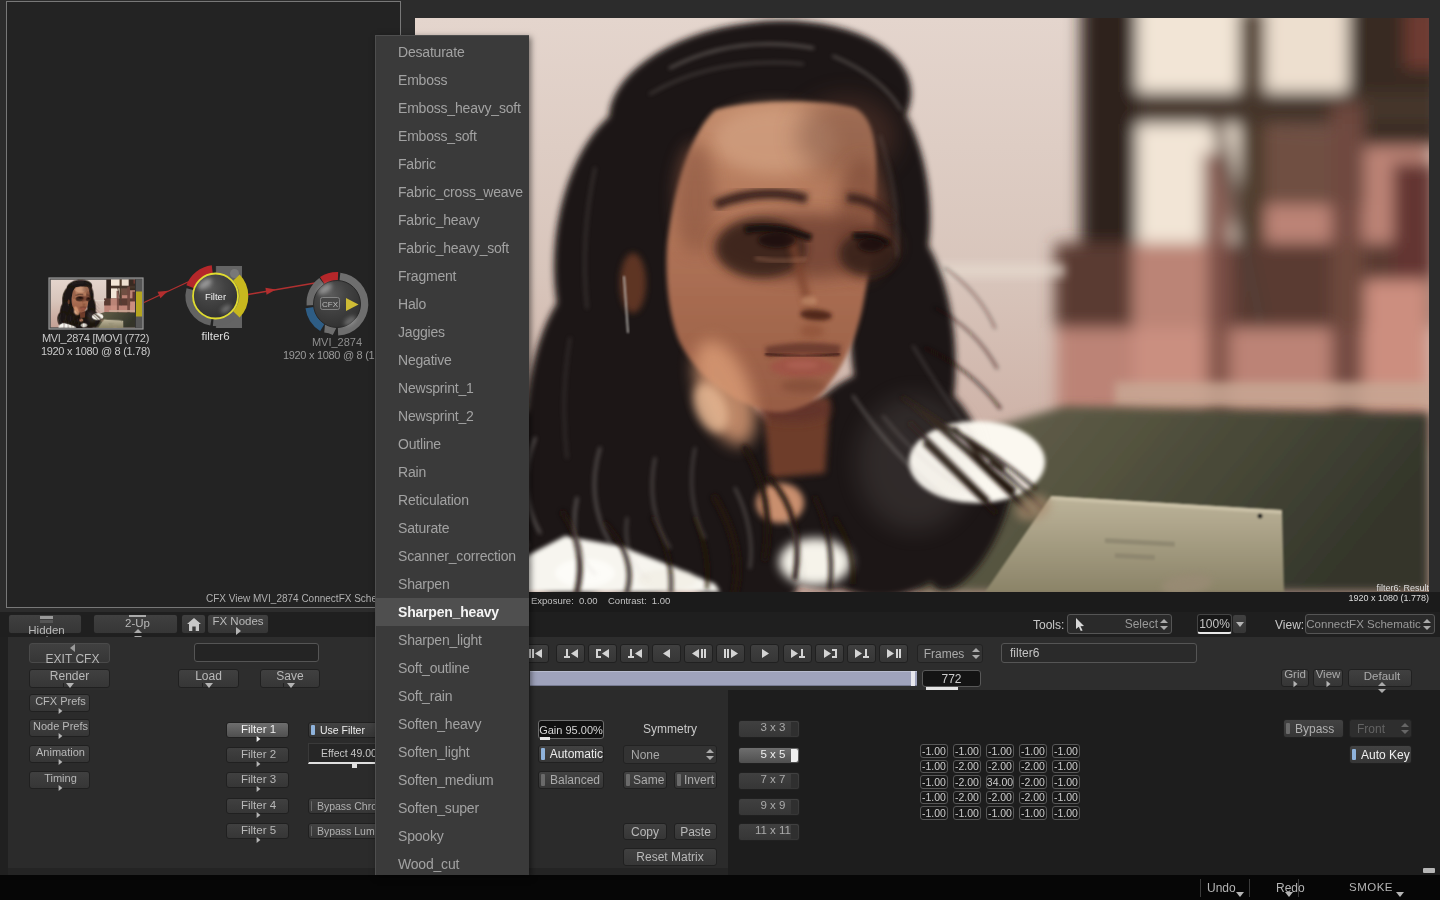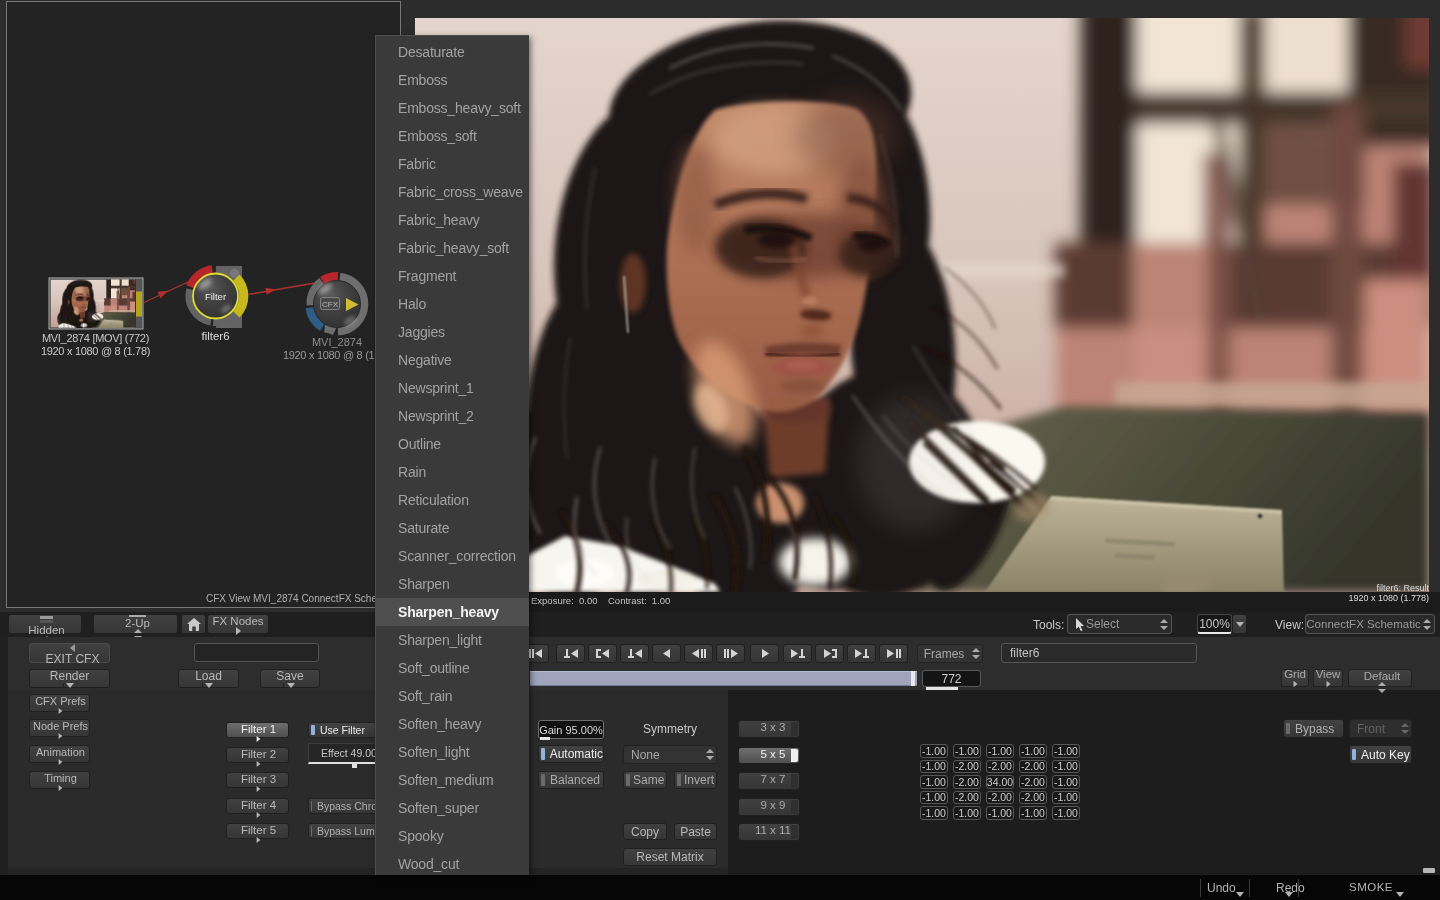--- a/index.html
+++ b/index.html
@@ -330,21 +330,21 @@
   <div class="btn" style="left:207px;top:614px;width:62px;height:20px;justify-content:space-between;padding:0 7px;">
     <span style="font-size:11.5px;">FX Nodes</span>
       <span class="rarr"></span>
   </div>
 
   <div class="lbl" style="left:1033px;top:618px;">Tools:</div>
   <div class="fld" style="left:1067px;top:614px;width:105px;height:20px;background:#2a2a2a;">
     <svg width="11" height="13" viewBox="0 0 11 13" style="margin-left:7px;">
         <path d="M1 0 L9 8 L5.5 8.2 L7.6 12.4 L5.8 13 L3.8 8.8 L1 11 Z" fill="#d8d8d8"></path>
       </svg>
-    <span style="flex:1;text-align:left;color:#999;">Select</span>
+    <span style="flex:1;text-align:right;color:#999;">Select</span>
     <span class="spin" style="margin-right:2px;">
         <i class="up"></i>
         <i class="dn"></i>
       </span>
   </div>
   <div class="fld" style="left:1197px;top:614px;width:35px;height:20px;background:#171717;border-color:#444;border-bottom:2px solid #e8e8e8;justify-content:center;">100%</div>
   <div class="btn" style="left:1232px;top:614px;width:15px;height:20px;">
       <span class="dna"></span>
     </div>
   <div class="lbl" style="left:1275px;top:618px;">View:</div>

